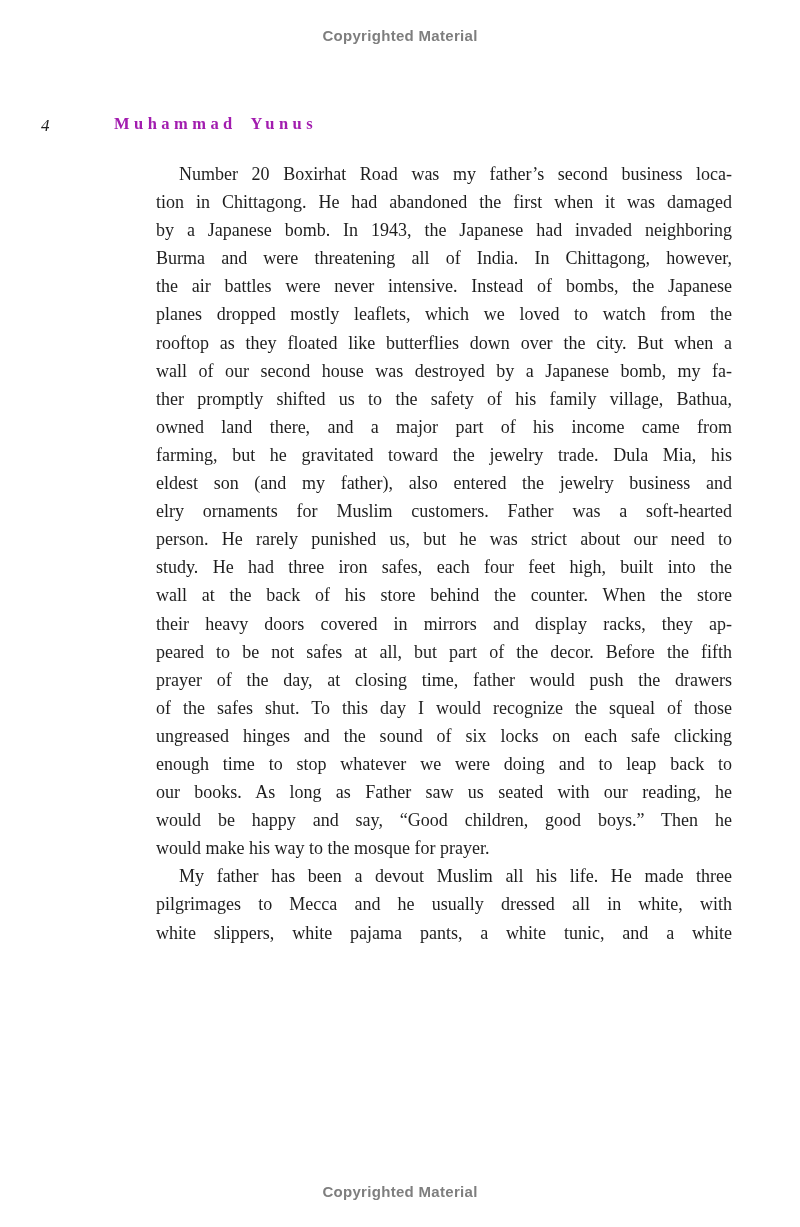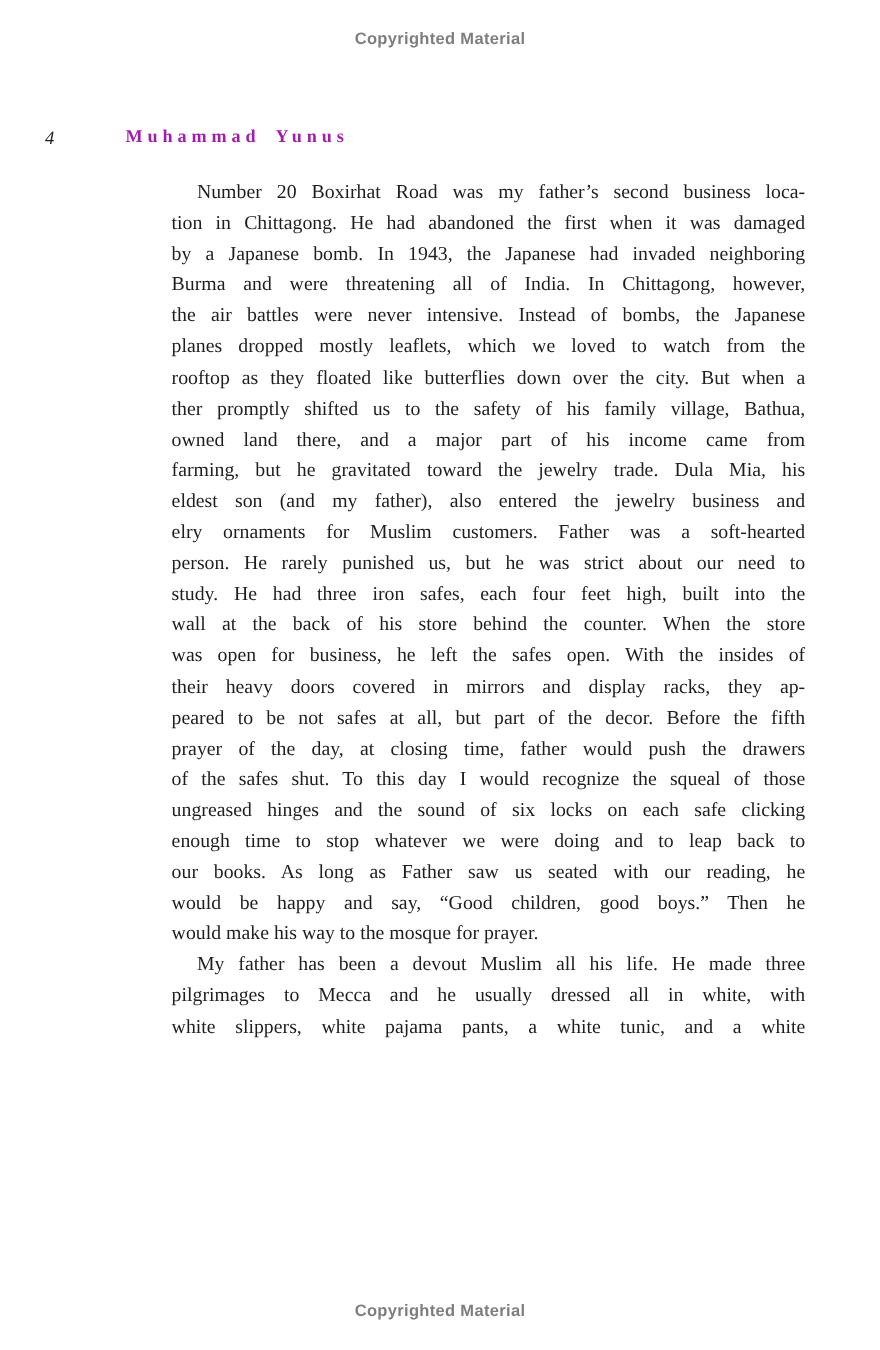--- a/index.html
+++ b/index.html
@@ -87,31 +87,31 @@
 
   <div class="text-block" id="text-block">
       <div class="para">
         <div class="line first">Number 20 Boxirhat Road was my father’s second business loca-</div>
         <div class="line">tion in Chittagong. He had abandoned the first when it was damaged</div>
         <div class="line">by a Japanese bomb. In 1943, the Japanese had invaded neighboring</div>
         <div class="line">Burma and were threatening all of India. In Chittagong, however,</div>
         <div class="line">the air battles were never intensive. Instead of bombs, the Japanese</div>
         <div class="line">planes dropped mostly leaflets, which we loved to watch from the</div>
         <div class="line">rooftop as they floated like butterflies down over the city. But when a</div>
+        <div class="line">wall of our second house was destroyed by a Japanese bomb, my fa-</div>
         <div class="line">ther promptly shifted us to the safety of his family village, Bathua,</div>
       </div>
       <div class="para">
         <div class="line">owned land there, and a major part of his income came from</div>
         <div class="line">farming, but he gravitated toward the jewelry trade. Dula Mia, his</div>
         <div class="line">eldest son (and my father), also entered the jewelry business and</div>
         <div class="line">elry ornaments for Muslim customers. Father was a soft-hearted</div>
         <div class="line">person. He rarely punished us, but he was strict about our need to</div>
         <div class="line">study. He had three iron safes, each four feet high, built into the</div>
         <div class="line">wall at the back of his store behind the counter. When the store</div>
-        <div class="line">was open for business, he left the safes open. With the insides of</div>
         <div class="line">their heavy doors covered in mirrors and display racks, they ap-</div>
         <div class="line">peared to be not safes at all, but part of the decor. Before the fifth</div>
         <div class="line">prayer of the day, at closing time, father would push the drawers</div>
         <div class="line">of the safes shut. To this day I would recognize the squeal of those</div>
         <div class="line">ungreased hinges and the sound of six locks on each safe clicking</div>
         <div class="line">enough time to stop whatever we were doing and to leap back to</div>
         <div class="line">our books. As long as Father saw us seated with our reading, he</div>
         <div class="line">would be happy and say, “Good children, good boys.” Then he</div>
         <div class="line last">would make his way to the mosque for prayer.</div>
       </div>

